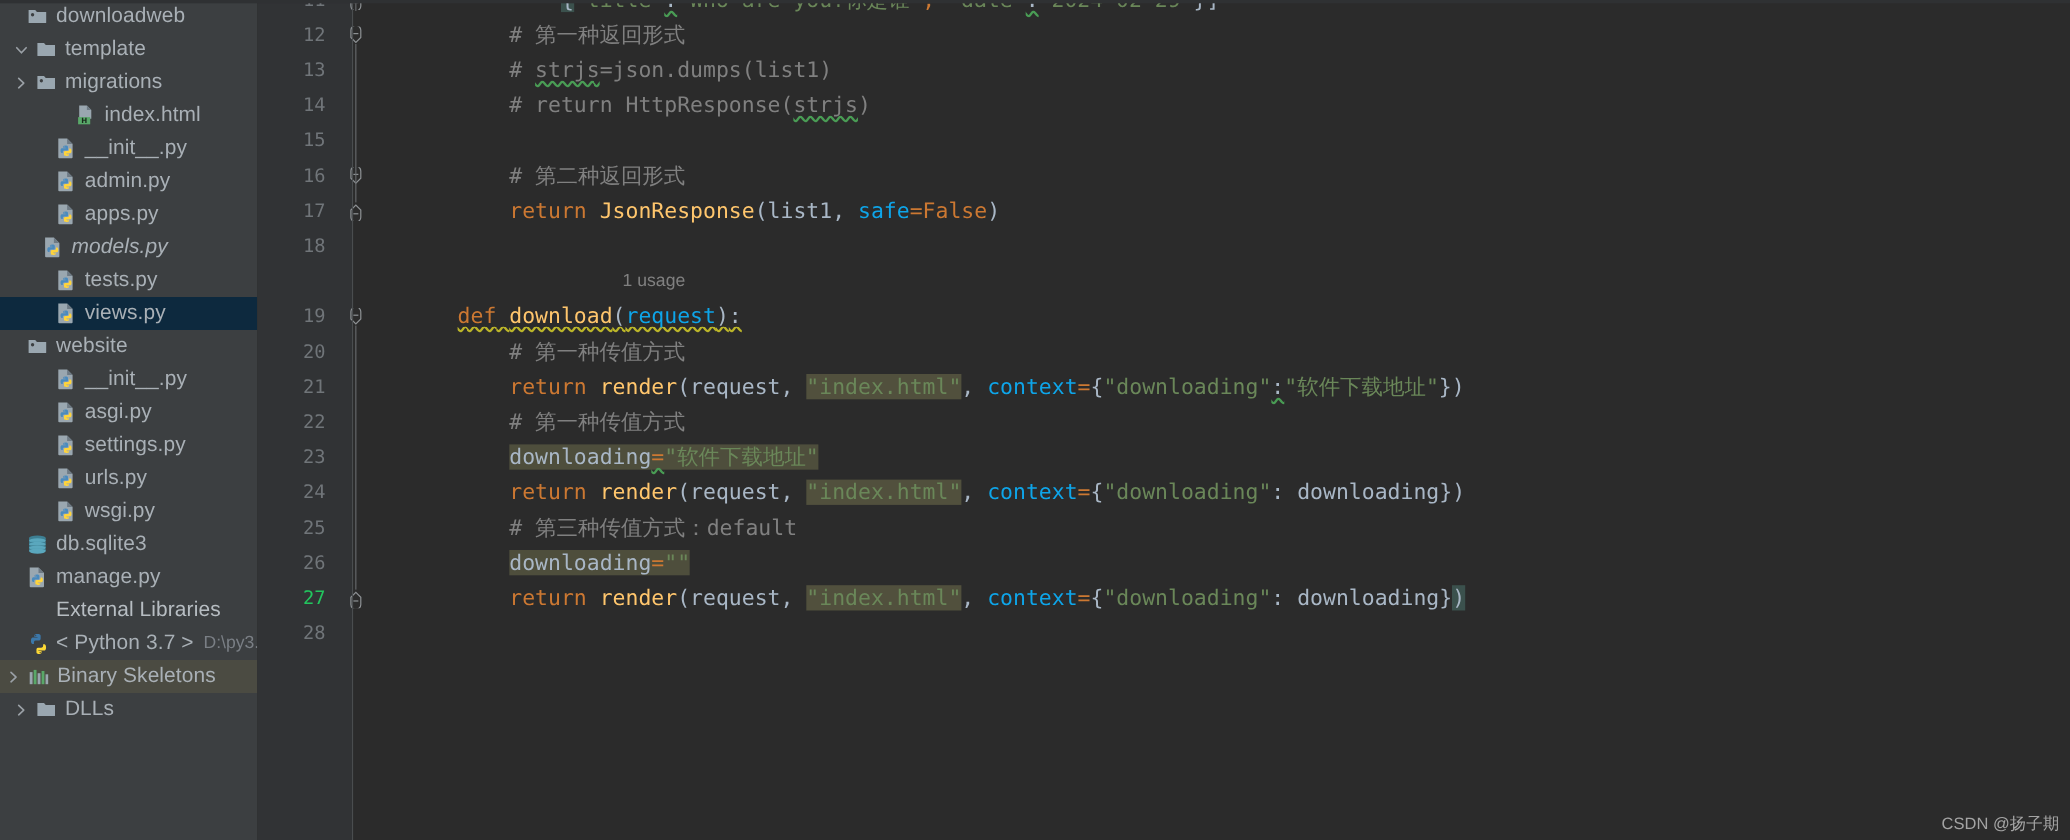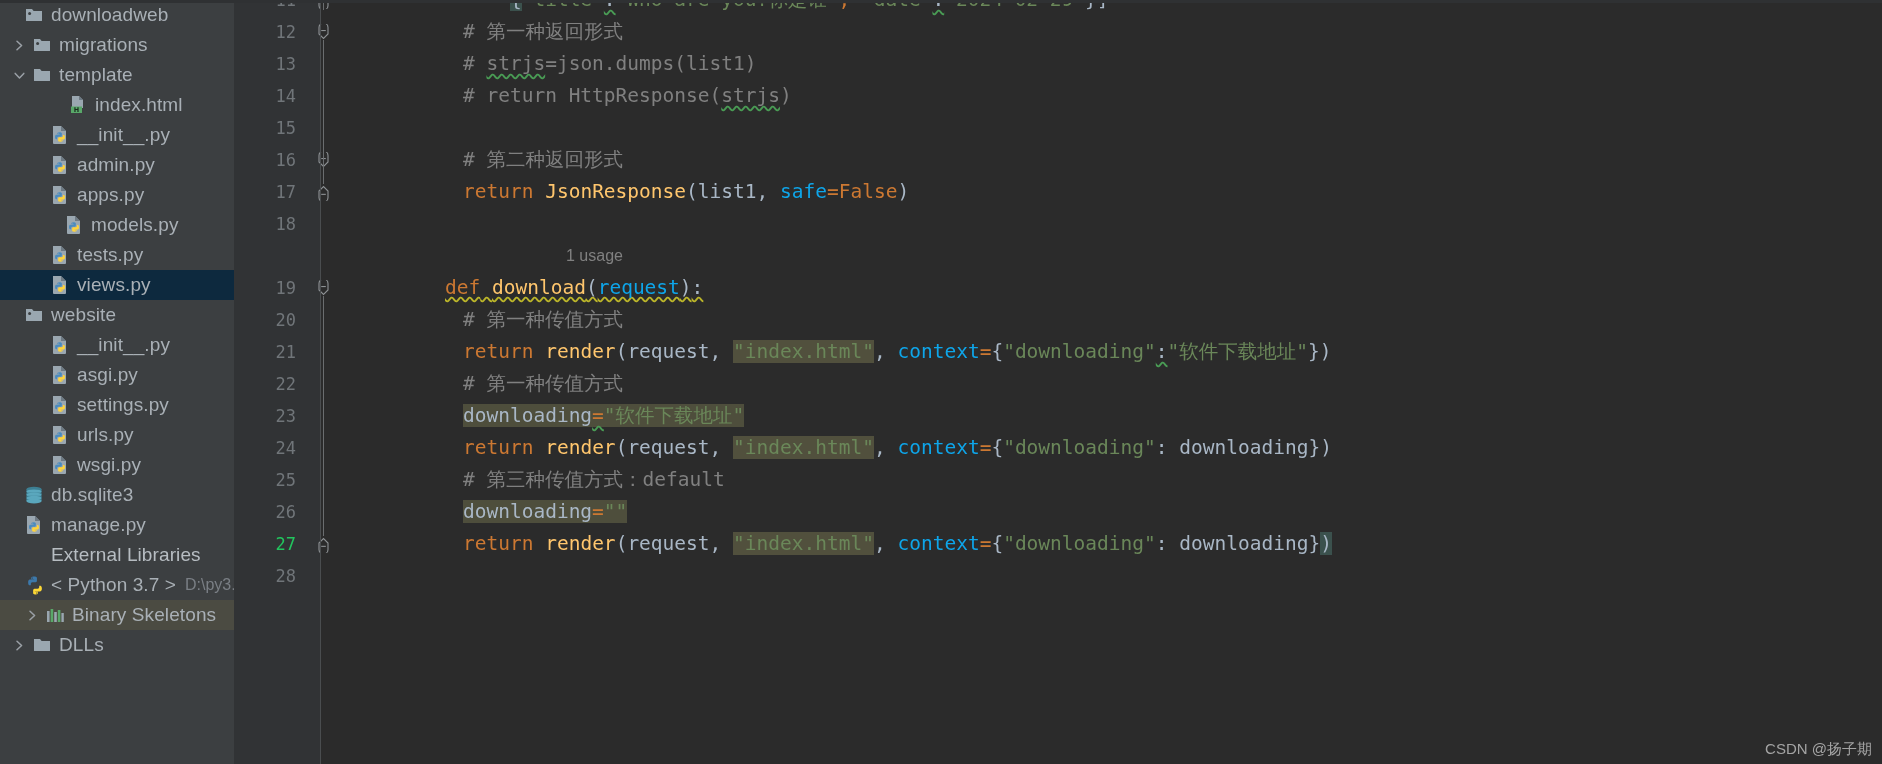--- a/index.html
+++ b/index.html
@@ -113,21 +113,20 @@
   
   .wavy-green {
     text-decoration: underline wavy #499c54;
     text-decoration-skip-ink:none;
     text-underline-offset:3px;
   }
   .wavy-yellow {
     text-decoration: underline wavy #bbb529;
     text-decoration-skip-ink:none;
     text-underline-offset:2px;
-    margin-left:29px;
   }
 
   
   .fold {
     position:absolute;
     left:82px;
     width:15px; height:32px;
     display:flex; align-items:center; justify-content:center;
   }
   .fold svg { display:block; }
@@ -163,44 +162,44 @@
         <span class="ico">
           <svg width="18" height="16" viewBox="0 0 18 16">
             <path d="M1 2h6l1.6 2H17v9.5a.5.5 0 0 1-.5.5h-15a.5.5 0 0 1-.5-.5V2z" fill="#9aa7b0"></path>
             <circle cx="4.6" cy="6.4" r="1.5" fill="#3c3f41"></circle>
           </svg>
         </span>
         <span class="lbl">downloadweb</span>
       </div>
       <div class="tree-row" style="padding-left: 8px;">
         <span class="arrow">
+          <svg width="13" height="11" viewBox="0 0 13 11">
+            <path d="M2.2 3.4 L6.5 8 L10.8 3.4" fill="none" stroke="#9aa0a6" stroke-width="1.5" stroke-linecap="round" stroke-linejoin="round"></path>
+          </svg>
+        </span>
+        <span class="ico">
+          <svg width="18" height="16" viewBox="0 0 18 16">
+            <path d="M1 2h6l1.6 2H17v9.5a.5.5 0 0 1-.5.5h-15a.5.5 0 0 1-.5-.5V2z" fill="#9aa7b0"></path>
+          </svg>
+        </span>
+        <span class="lbl">template</span>
+      </div>
+      <div class="tree-row" style="padding-left: 8px;">
+        <span class="arrow">
           <svg width="11" height="13" viewBox="0 0 11 13">
             <path d="M3 2.2 L7.6 6.5 L3 10.8" fill="none" stroke="#9aa0a6" stroke-width="1.5" stroke-linecap="round" stroke-linejoin="round"></path>
           </svg>
         </span>
         <span class="ico">
           <svg width="18" height="16" viewBox="0 0 18 16">
             <path d="M1 2h6l1.6 2H17v9.5a.5.5 0 0 1-.5.5h-15a.5.5 0 0 1-.5-.5V2z" fill="#9aa7b0"></path>
             <circle cx="4.6" cy="6.4" r="1.5" fill="#3c3f41"></circle>
           </svg>
         </span>
         <span class="lbl">migrations</span>
-      </div>
-      <div class="tree-row" style="padding-left: 8px;">
-        <span class="arrow">
-          <svg width="13" height="11" viewBox="0 0 13 11">
-            <path d="M2.2 3.4 L6.5 8 L10.8 3.4" fill="none" stroke="#9aa0a6" stroke-width="1.5" stroke-linecap="round" stroke-linejoin="round"></path>
-          </svg>
-        </span>
-        <span class="ico">
-          <svg width="18" height="16" viewBox="0 0 18 16">
-            <path d="M1 2h6l1.6 2H17v9.5a.5.5 0 0 1-.5.5h-15a.5.5 0 0 1-.5-.5V2z" fill="#9aa7b0"></path>
-          </svg>
-        </span>
-        <span class="lbl">template</span>
       </div>
       <div class="tree-row" style="padding-left: 44px;">
         <span class="arrow"></span>
         <span class="ico">
           <svg width="20" height="20" viewBox="0 0 20 20">
             <path d="M4 1h7l4 4v8H4z" fill="#9aa7b0"></path>
             <path d="M11 1l4 4h-4z" fill="#6e7a84"></path>
             <rect x="3" y="11.5" width="11" height="6.5" fill="#59a869"></rect>
             <text x="8.5" y="16.8" font-family="DejaVu Sans, sans-serif" font-size="6.5" font-weight="bold" fill="#1b2a1d" text-anchor="middle">H</text>
           </svg>
@@ -236,21 +235,21 @@
         <span class="ico">
           <svg width="20" height="20" viewBox="0 0 20 20">
             <path d="M3 1h8l5 5v12a.9.9 0 0 1-.9.9H3.9A.9.9 0 0 1 3 18V1z" fill="#9aa7b0"></path>
             <path d="M11 1l5 5h-5z" fill="#6e7a84"></path>
             <path d="M9.6 7.3c-2.3 0-2.2 1-2.2 1v1.05h2.25v.33H6.5s-1.5-.17-1.5 2.2 1.3 2.3 1.3 2.3h.79v-1.1s-.04-1.3 1.28-1.3h2.24s1.23.02 1.23-1.2V8.55s.19-1.25-2.24-1.25zm-1.24.7a.42.42 0 1 1 0 .84.42.42 0 0 1 0-.84z" fill="#4b8bbe"></path>
             <path d="M10.4 16.8c2.3 0 2.2-1 2.2-1v-1.05h-2.25v-.33h3.15s1.5.17 1.5-2.2-1.3-2.3-1.3-2.3h-.79v1.1s.04 1.3-1.28 1.3H9.39s-1.23-.02-1.23 1.2v2.03s-.19 1.25 2.24 1.25zm1.24-.7a.42.42 0 1 1 0-.84.42.42 0 0 1 0 .84z" fill="#ffd43b"></path>
           </svg>
         </span>
         <span class="lbl">apps.py</span>
       </div>
-      <div class="tree-row" style="padding-left: 40px;">
+      <div class="tree-row" style="padding-left: 14px; font-style: italic;">
         <span class="arrow"></span>
         <span class="ico">
           <svg width="20" height="20" viewBox="0 0 20 20">
             <path d="M3 1h8l5 5v12a.9.9 0 0 1-.9.9H3.9A.9.9 0 0 1 3 18V1z" fill="#9aa7b0"></path>
             <path d="M11 1l5 5h-5z" fill="#6e7a84"></path>
             <path d="M9.6 7.3c-2.3 0-2.2 1-2.2 1v1.05h2.25v.33H6.5s-1.5-.17-1.5 2.2 1.3 2.3 1.3 2.3h.79v-1.1s-.04-1.3 1.28-1.3h2.24s1.23.02 1.23-1.2V8.55s.19-1.25-2.24-1.25zm-1.24.7a.42.42 0 1 1 0 .84.42.42 0 0 1 0-.84z" fill="#4b8bbe"></path>
             <path d="M10.4 16.8c2.3 0 2.2-1 2.2-1v-1.05h-2.25v-.33h3.15s1.5.17 1.5-2.2-1.3-2.3-1.3-2.3h-.79v1.1s.04 1.3-1.28 1.3H9.39s-1.23-.02-1.23 1.2v2.03s-.19 1.25 2.24 1.25zm1.24-.7a.42.42 0 1 1 0-.84.42.42 0 0 1 0 .84z" fill="#ffd43b"></path>
           </svg>
         </span>
         <span class="lbl">models.py</span>
@@ -387,21 +386,21 @@
         <span class="arrow"></span>
         <span class="ico">
           <svg width="21" height="21" viewBox="0 0 20 20">
             <path d="M9.6 1.4c-2.9 0-2.7 1.26-2.7 1.26l.003 1.3h2.75v.39H5.8s-1.84-.21-1.84 2.7 1.6 2.8 1.6 2.8h.96v-1.36s-.05-1.6 1.57-1.6h2.74s1.5.02 1.5-1.46V2.95s.23-1.55-2.73-1.55zm-1.51.87a.5.5 0 1 1 0 1 .5.5 0 0 1 0-1z" fill="#3c78aa"></path>
             <path d="M10.4 18.6c2.9 0 2.7-1.26 2.7-1.26l-.003-1.3h-2.75v-.39h4.85s1.84.21 1.84-2.7-1.6-2.8-1.6-2.8h-.96v1.36s.05 1.6-1.57 1.6H10.2s-1.5-.02-1.5 1.46v2.48s-.23 1.55 2.73 1.55zm1.51-.87a.5.5 0 1 1 0-1 .5.5 0 0 1 0 1z" fill="#fdd835"></path>
           </svg>
         </span>
         <span class="lbl">&lt; Python 3.7 &gt;</span>
         <span class="sub">D:\py3.7</span>
       </div>
-      <div class="tree-row hovered" style="padding-left: 21px;">
+      <div class="tree-row hovered" style="padding-left: 1px;">
         <span class="arrow">
           <svg width="11" height="13" viewBox="0 0 11 13">
             <path d="M3 2.2 L7.6 6.5 L3 10.8" fill="none" stroke="#9aa0a6" stroke-width="1.5" stroke-linecap="round" stroke-linejoin="round"></path>
           </svg>
         </span>
         <span class="ico">
           <svg width="19" height="17" viewBox="0 0 19 17">
             <rect x="1" y="4" width="2.6" height="11" fill="#9aa7b0"></rect>
             <rect x="4.6" y="2" width="2.6" height="13" fill="#59a869"></rect>
             <rect x="8.2" y="5" width="2.6" height="10" fill="#9aa7b0"></rect>

